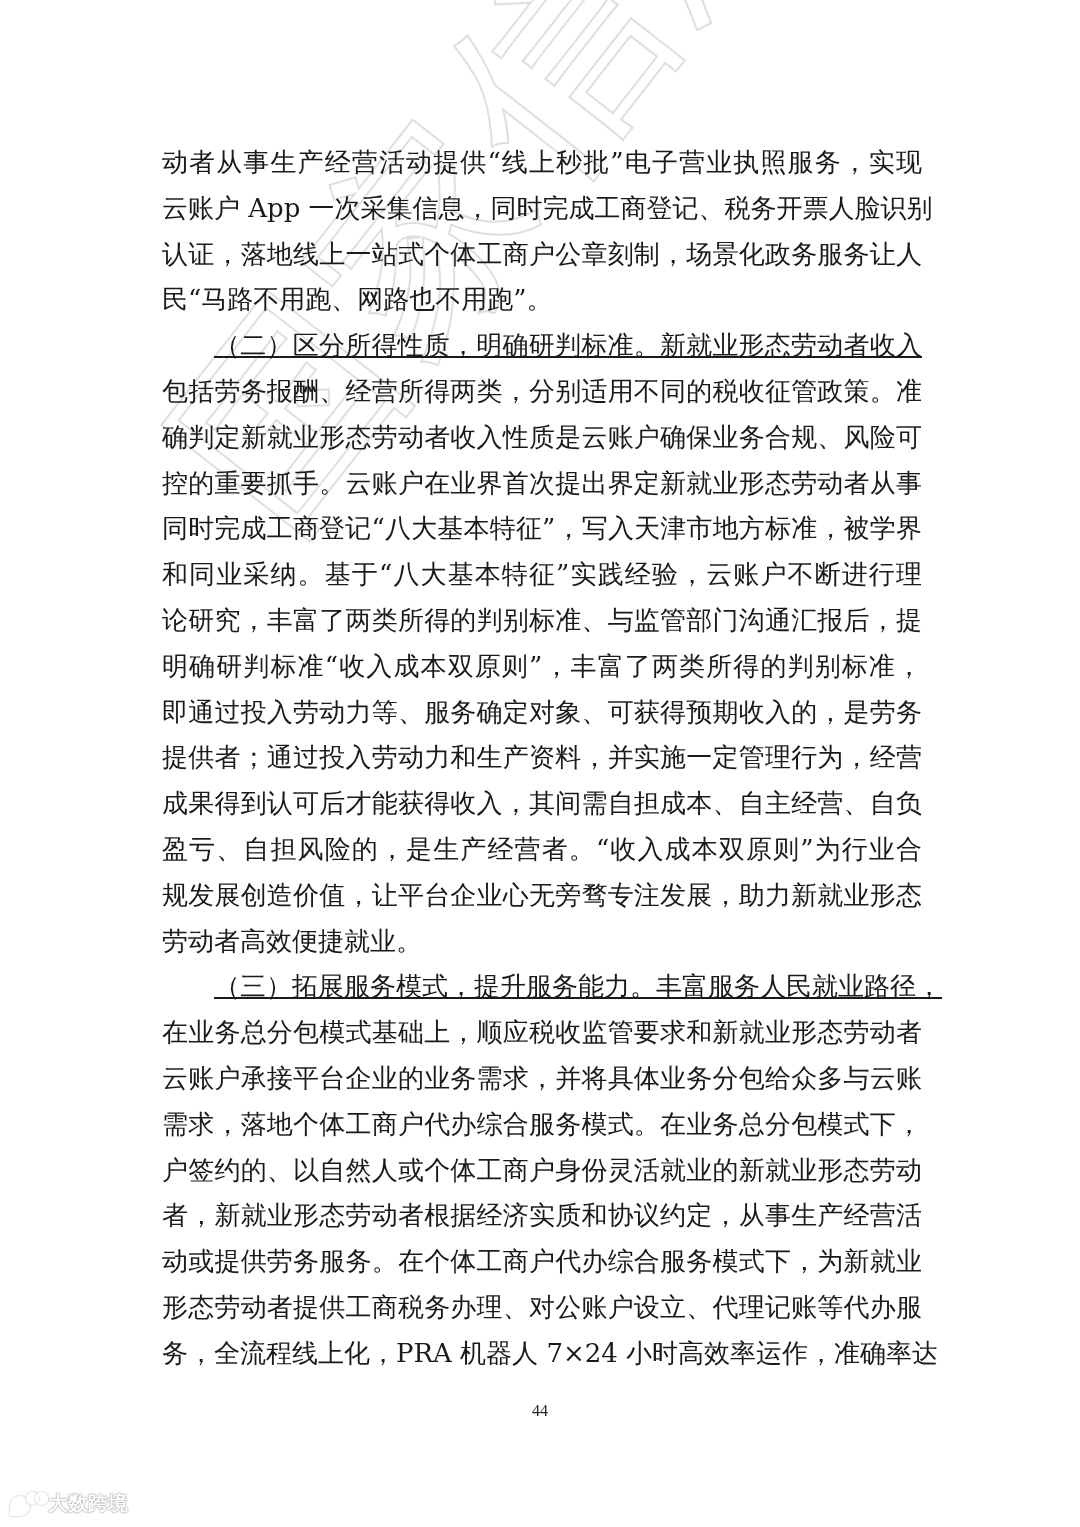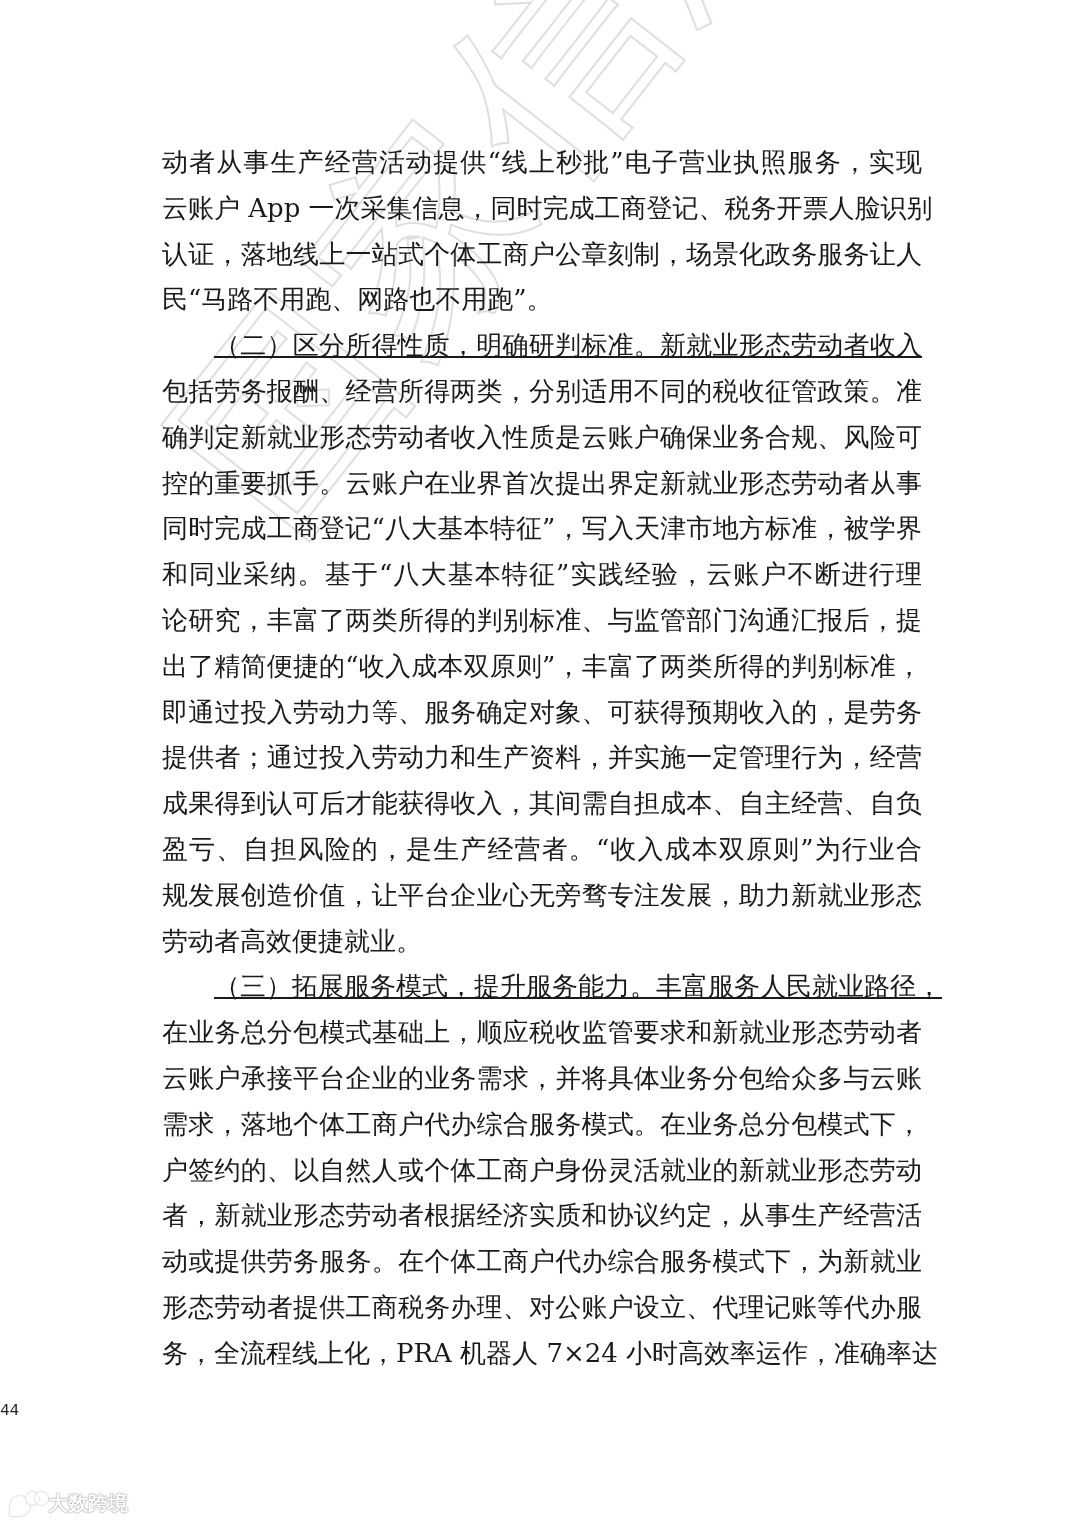--- a/index.html
+++ b/index.html
@@ -8,22 +8,22 @@
   .page { position: absolute; left: 0; top: 0; width: 1080px; height: 1527px; background: #fff; }
   .watermark-diag { position: absolute; left: 140px; top: 430px; width: 900px; height: 120px;
          transform: rotate(-52deg); transform-origin: 0 0; font-size: 210px; line-height: 1;
          color: transparent; -webkit-text-stroke: 2px #dcdcdc; letter-spacing: 10px;
          font-family: "DejaVu Sans", sans-serif; white-space: nowrap; z-index: 0; opacity: 0.9; }
   .body-text { position: absolute; left: 162px; top: 140px; width: 760px; z-index: 1; }
   .line { height: 45.8px; line-height: 45.8px; font-size: 26px; white-space: nowrap;
           text-align: justify; text-align-last: justify; letter-spacing: 0px; }
   .line.last { text-align-last: left; }
   .line.indent { padding-left: 52px; text-decoration: underline; }
-  .page-number { position: absolute; left: 0; width: 1080px; top: 1402px; text-align: left;
-          font-size: 16px; color: #222; font-family: Liberation Mono, monospace; }
+  .page-number { position: absolute; left: 0; width: 1080px; top: 1402px; text-align: center;
+          font-size: 16px; color: #222; font-family: Liberation Serif, serif; }
   .brand { position: absolute; left: 10px; top: 1490px; display: flex; align-items: center; gap: 2px;
           color: #ffffff; font-family: "DejaVu Sans", sans-serif; font-size: 20px; font-weight: bold;
           text-shadow: 0 0 2px #9a9a9a, 0 0 1px #888; }
   .brand-logo { width: 36px; height: 24px; position: relative; }
   .brand-logo span { position: absolute; border: 3px solid #fff; border-radius: 50%;
           box-shadow: 0 0 2px #999; }
 </style>
 </head>
 <body>
 
@@ -38,21 +38,21 @@
     <div class="line">认证，落地线上一站式个体工商户公章刻制，场景化政务服务让人</div>
     <div class="line last">民“马路不用跑、网路也不用跑”。</div>
 
     <div class="line indent">（二）区分所得性质，明确研判标准。新就业形态劳动者收入</div>
     <div class="line">包括劳务报酬、经营所得两类，分别适用不同的税收征管政策。准</div>
     <div class="line">确判定新就业形态劳动者收入性质是云账户确保业务合规、风险可</div>
     <div class="line">控的重要抓手。云账户在业界首次提出界定新就业形态劳动者从事</div>
     <div class="line">同时完成工商登记“八大基本特征”，写入天津市地方标准，被学界</div>
     <div class="line">和同业采纳。基于“八大基本特征”实践经验，云账户不断进行理</div>
     <div class="line">论研究，丰富了两类所得的判别标准、与监管部门沟通汇报后，提</div>
-    <div class="line">出了精简便捷的“收入成本双原则”，丰富了两类所得的判别标准，</div>
+    <div class="line">明确研判标准“收入成本双原则”，丰富了两类所得的判别标准，</div>
     <div class="line">即通过投入劳动力等、服务确定对象、可获得预期收入的，是劳务</div>
     <div class="line">提供者；通过投入劳动力和生产资料，并实施一定管理行为，经营</div>
     <div class="line">成果得到认可后才能获得收入，其间需自担成本、自主经营、自负</div>
     <div class="line">盈亏、自担风险的，是生产经营者。“收入成本双原则”为行业合</div>
     <div class="line">规发展创造价值，让平台企业心无旁骛专注发展，助力新就业形态</div>
     <div class="line last">劳动者高效便捷就业。</div>
 
     <div class="line indent">（三）拓展服务模式，提升服务能力。丰富服务人民就业路径，</div>
     <div class="line">在业务总分包模式基础上，顺应税收监管要求和新就业形态劳动者</div>
     <div class="line">云账户承接平台企业的业务需求，并将具体业务分包给众多与云账</div>

